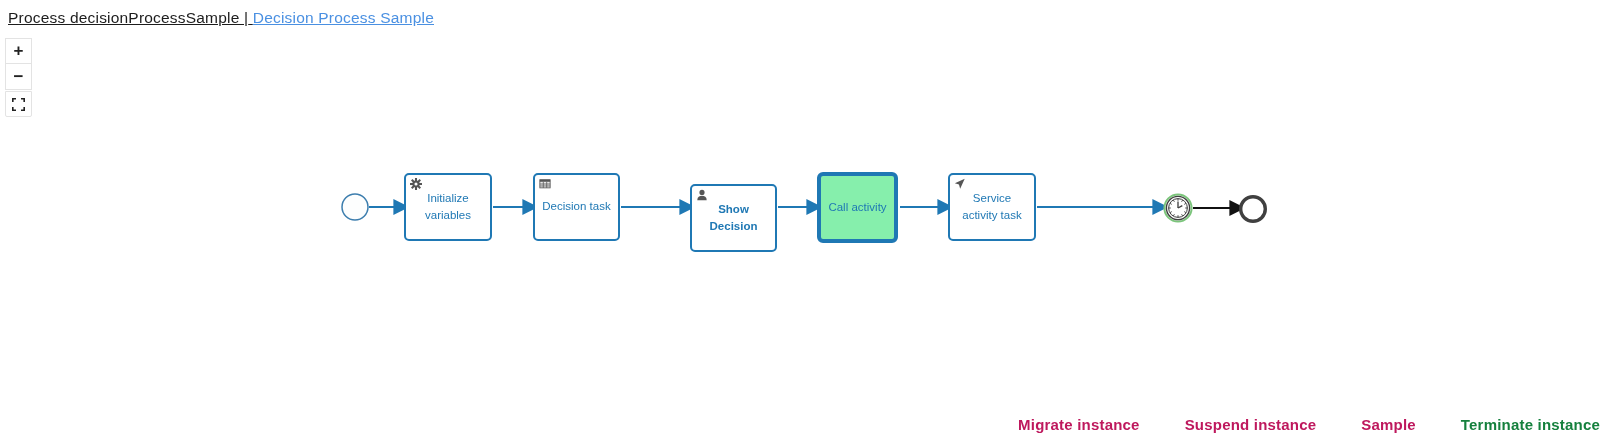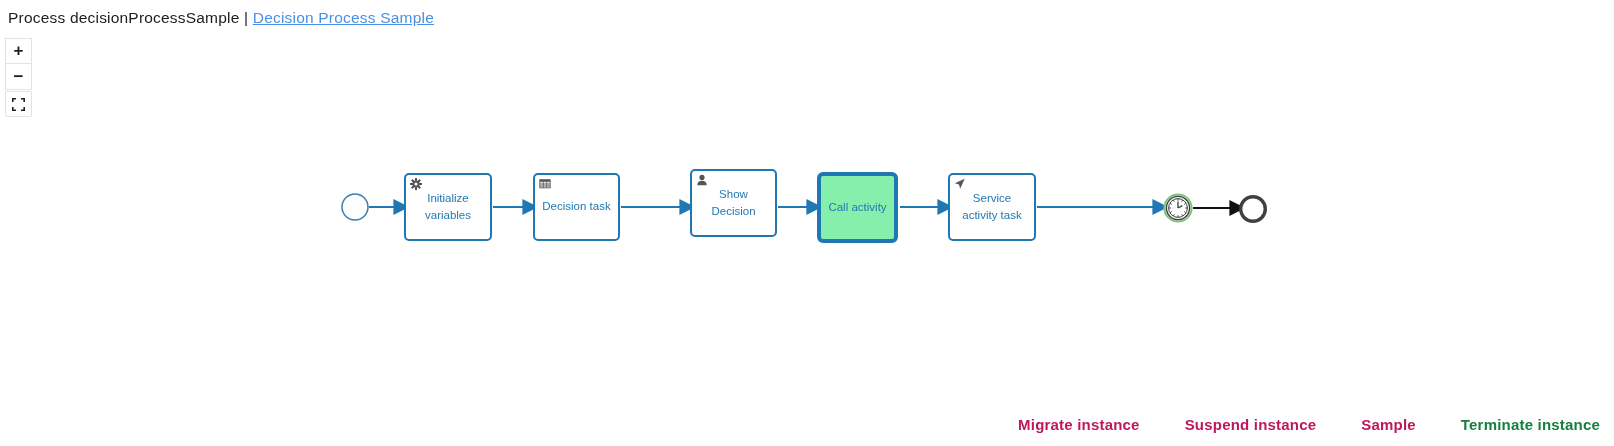--- a/index.html
+++ b/index.html
@@ -5,21 +5,21 @@
   * { box-sizing: border-box; margin: 0; padding: 0; }
   html, body {
     width: 1614px; height: 446px;
     background: #ffffff;
     font-family: "Liberation Sans", sans-serif;
     overflow: hidden;
   }
   .stage { position: relative; width: 1614px; height: 446px; }
 
   
-  .header { position: absolute; top: 9px; left: 8px; font-size: 15.5px; color: #1c1c1c; letter-spacing: .2px; }
+  .header { position: absolute; top: 9px; left: 8px; font-size: 15.5px; color: #1c1c1c; letter-spacing: .2px; text-decoration: underline; }
   .header a { color: #4a90e2; text-decoration: underline; cursor: pointer; }
 
   
   .zoom-panel { position: absolute; top: 38px; left: 5px; width: 27px; display: flex; flex-direction: column; }
   .zoom-btn {
     width: 27px; height: 26px; background: #fff; border: 1px solid #e3e3e3;
     display: flex; align-items: center; justify-content: center;
     font-size: 17px; font-weight: 700; color: #222; cursor: pointer; user-select: none;
   }
   .zoom-btn + .zoom-btn { border-top: none; }
@@ -149,21 +149,21 @@
         <rect x="5.8" y="10" width="2.4" height="4" transform="rotate(45 7 7)"></rect>
         <rect x="0" y="5.8" width="4" height="2.4" transform="rotate(45 7 7)"></rect>
         <rect x="10" y="5.8" width="4" height="2.4" transform="rotate(45 7 7)"></rect>
         <circle cx="7" cy="7" r="4.2"></circle>
       </g>
       <circle cx="7" cy="7" r="1.8" fill="#fff"></circle>
     </svg>
     <span>Initialize variables</span>
   </div>
 
-  <div class="task" style="left:690px; top:169px; width:87px; height:68px;">
+  <div class="task" style="left:690px; top:184px; width:87px; height:68px;font-weight:bold;">
     <svg class="node-icon" viewBox="0 0 14 14">
       <circle cx="7" cy="4" r="3" fill="#555"></circle>
       <path d="M1.5,13 C1.5,9.5 4,8 7,8 C10,8 12.5,9.5 12.5,13 Z" fill="#555"></path>
     </svg>
     <span>Show Decision</span>
   </div>
 
   <div class="task call-activity" style="left:817px; top:172px; width:81px; height:71px;">
     <span>Call activity</span>
   </div>

